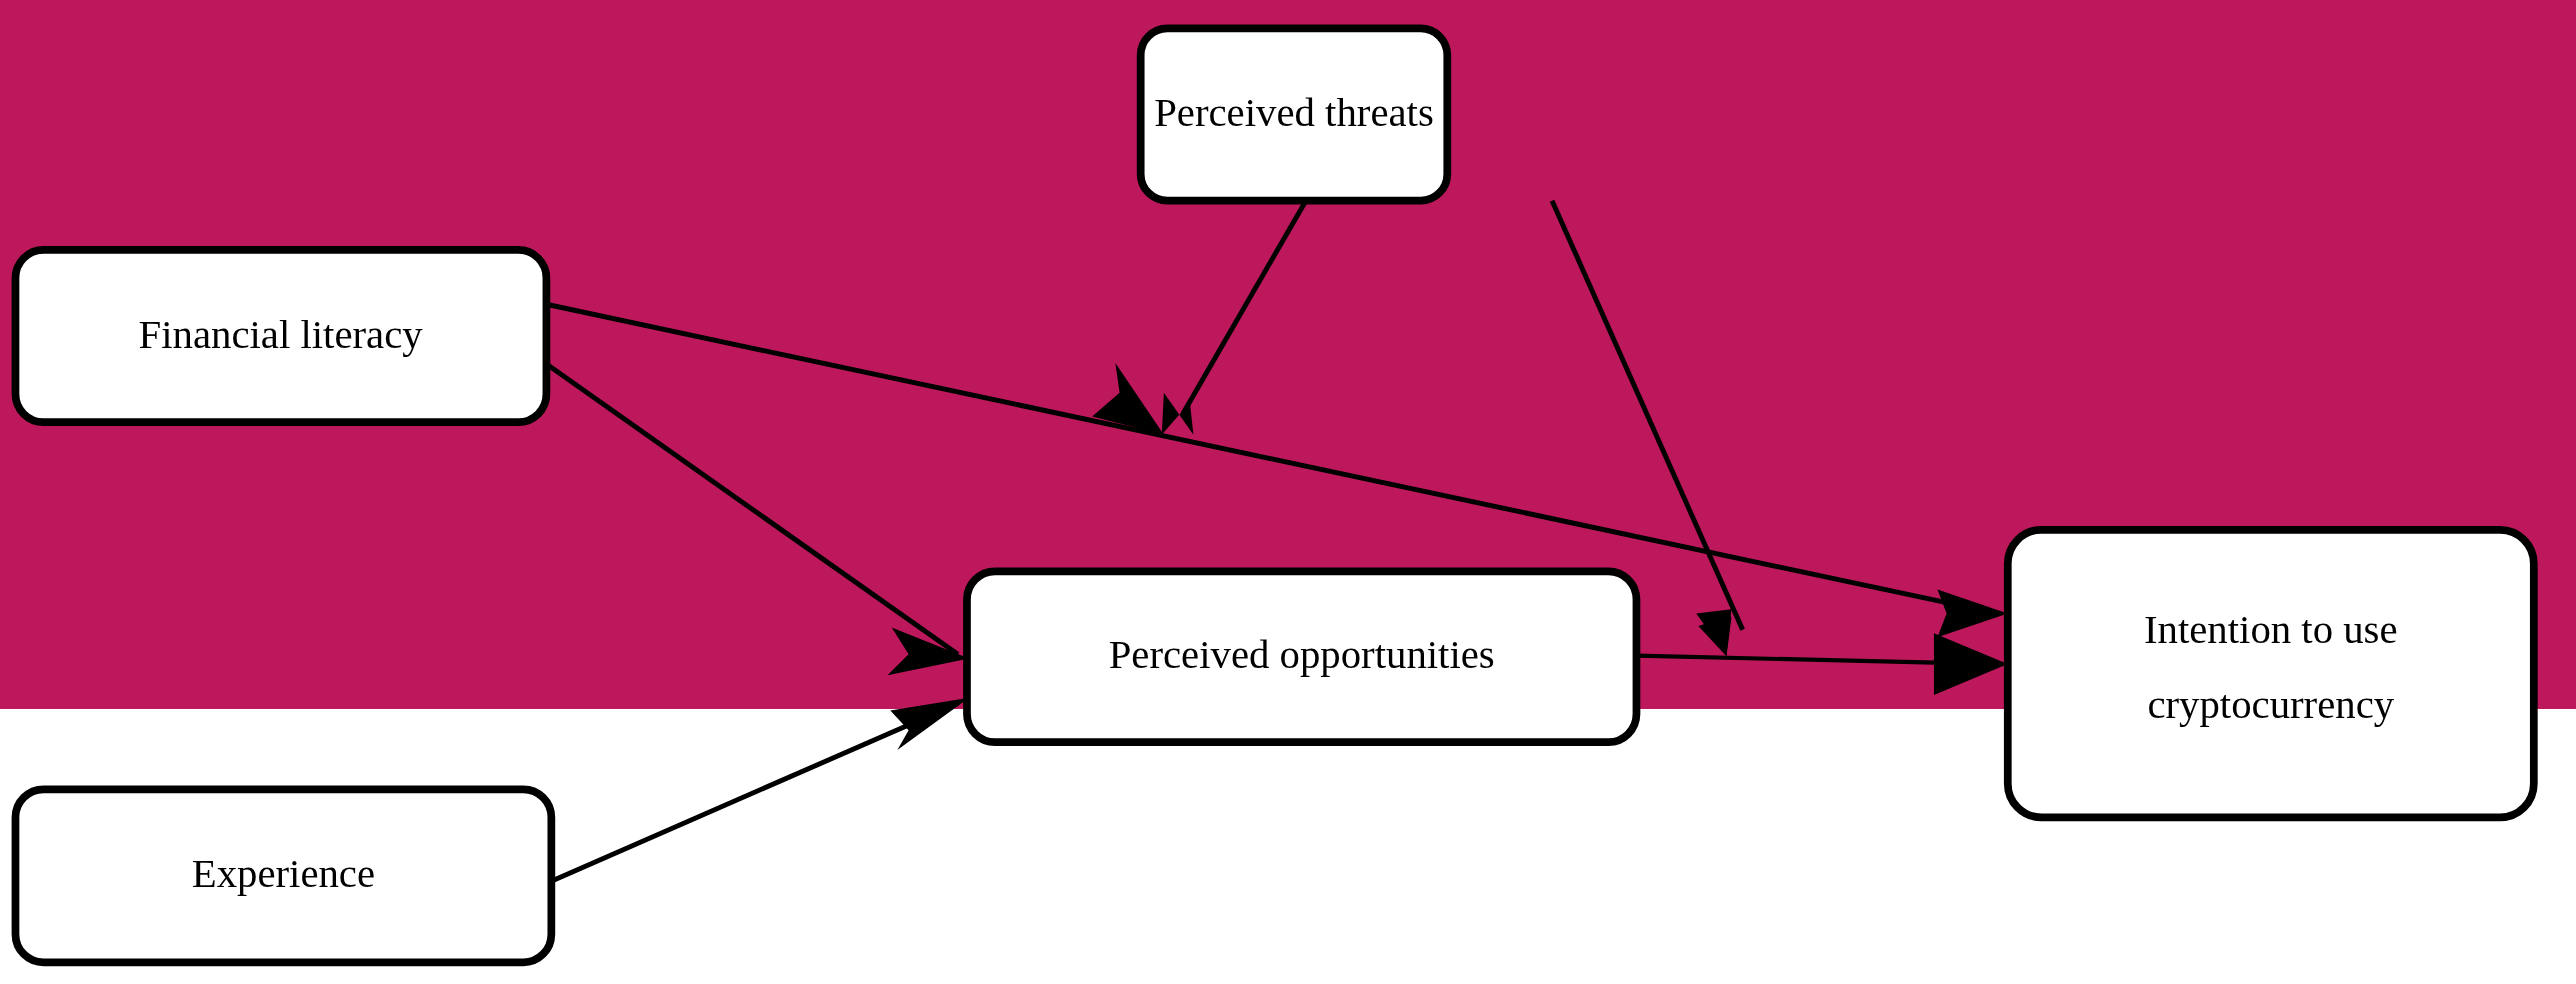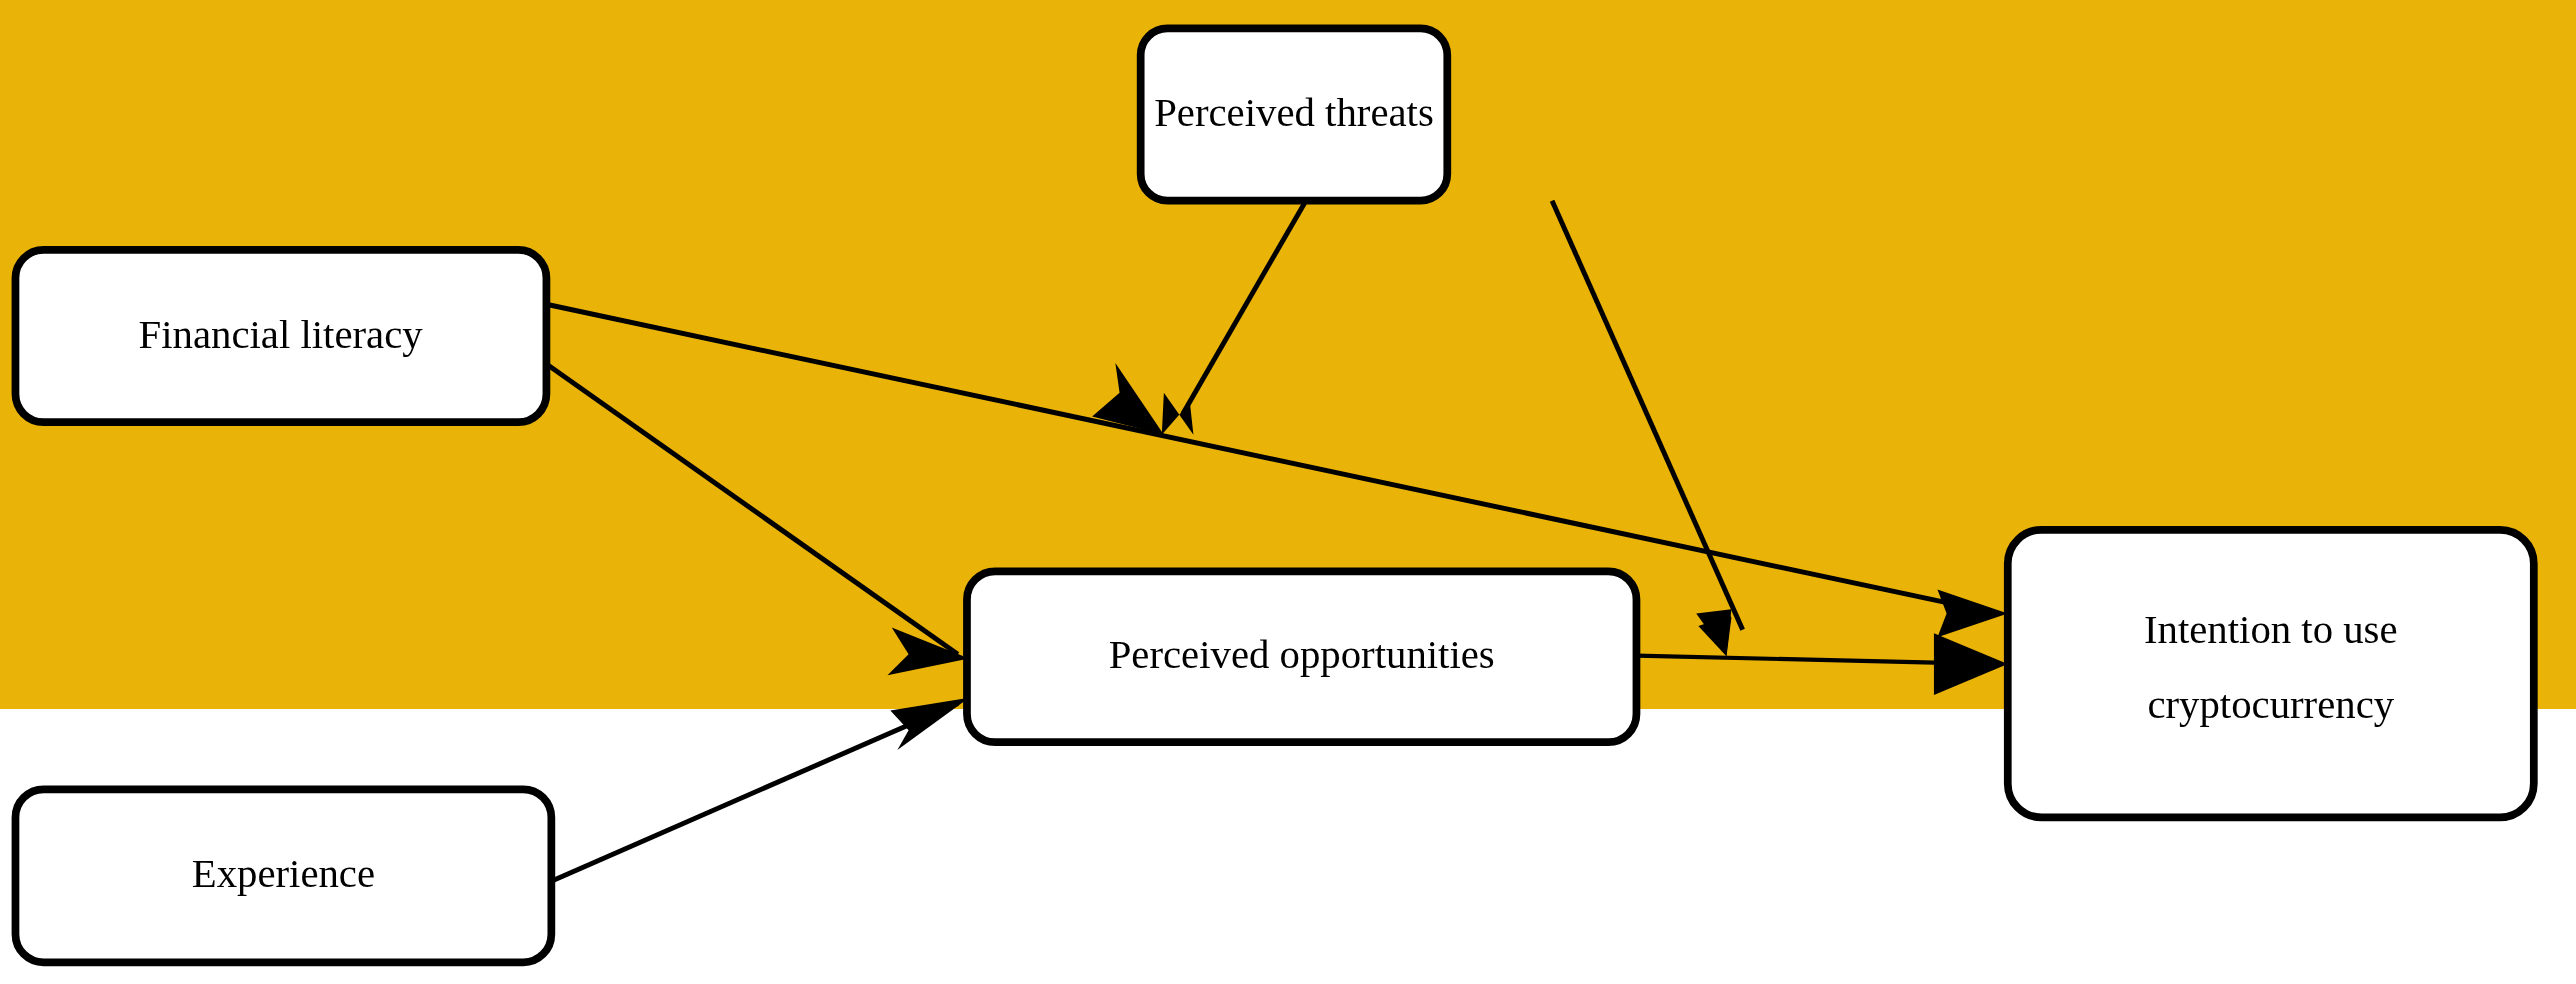--- a/index.html
+++ b/index.html
@@ -10,21 +10,21 @@
   body {
     width: 2576px;
     height: 985px;
     font-family: "Liberation Serif", "DejaVu Serif", serif;
     overflow: hidden;
   }
   #diagram-root {
     position: relative;
     width: 2576px;
     height: 709px;
-    background: #eab308;
+    background: #be185d;
   }
   svg.canvas {
     position: absolute;
     top: 0;
     left: 0;
     width: 2576px;
     height: 985px;
   }
   .node-box {
     fill: #ffffff;

